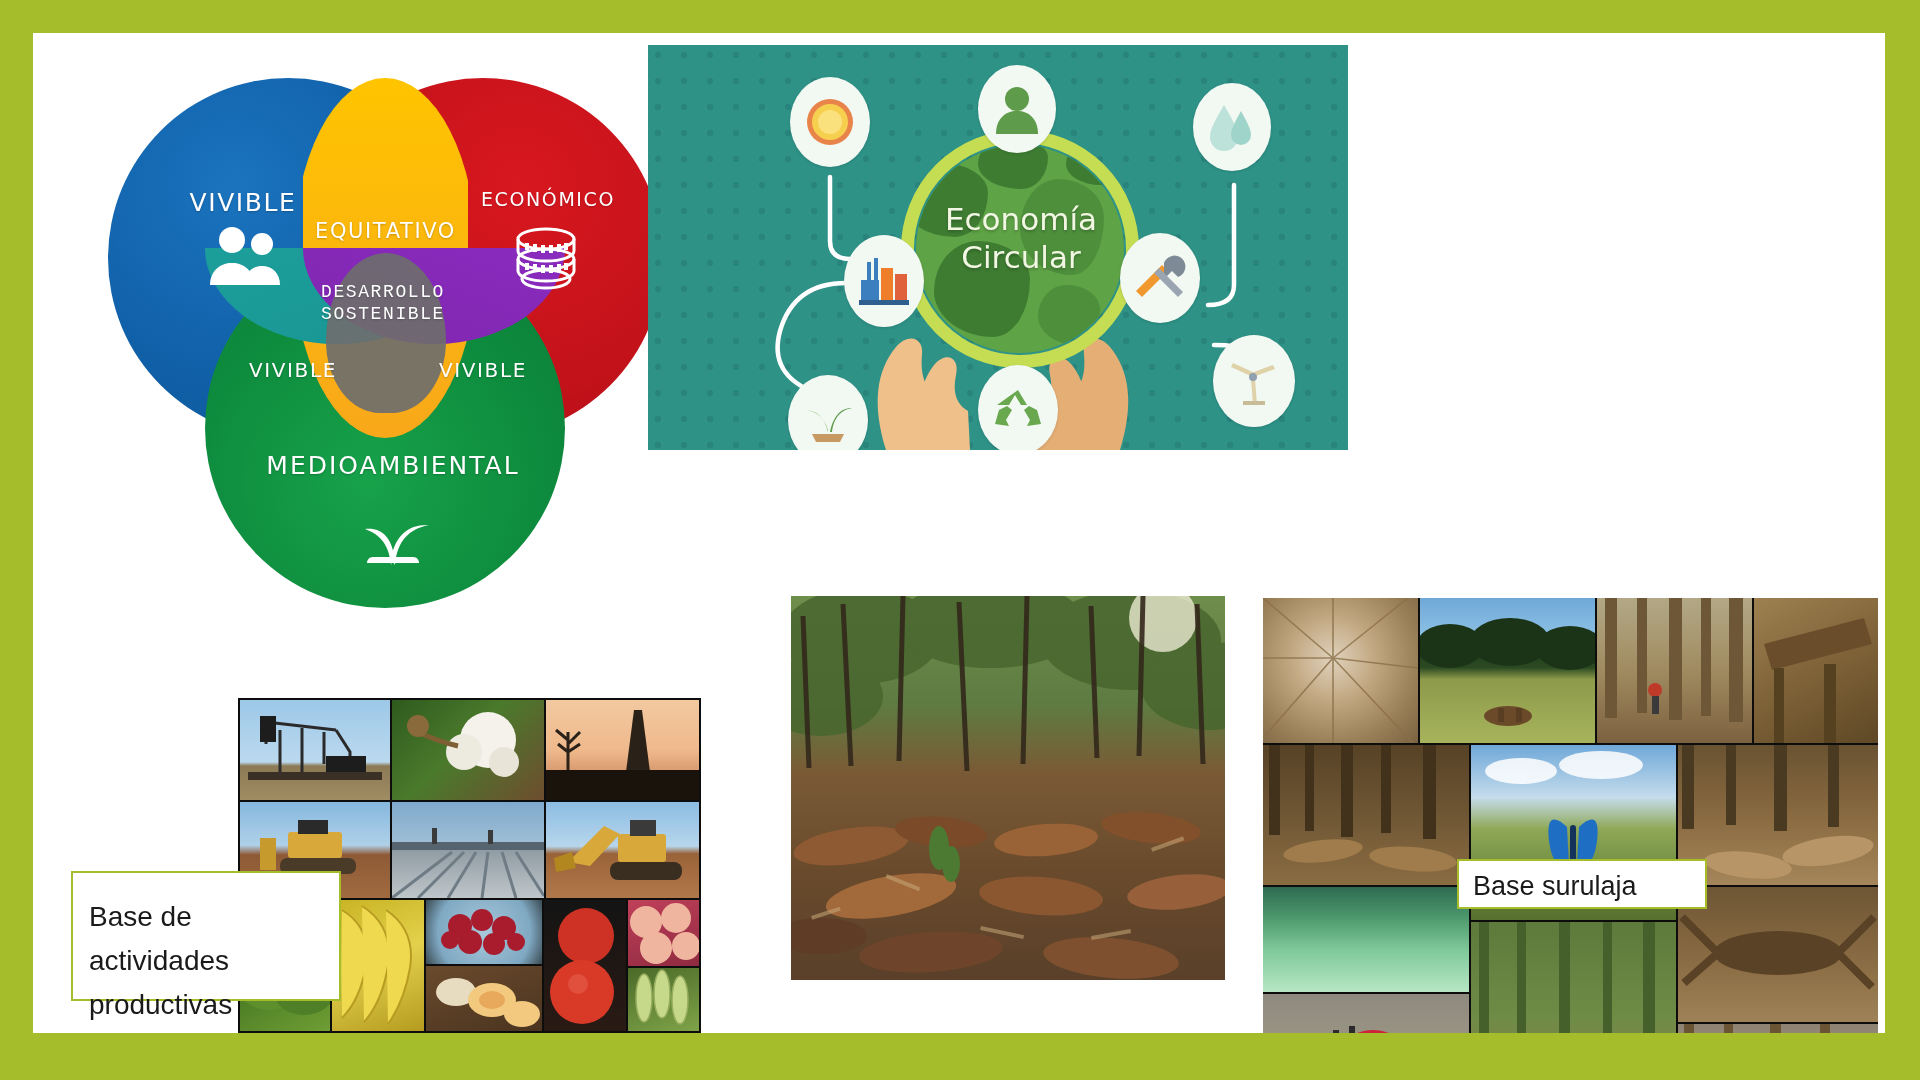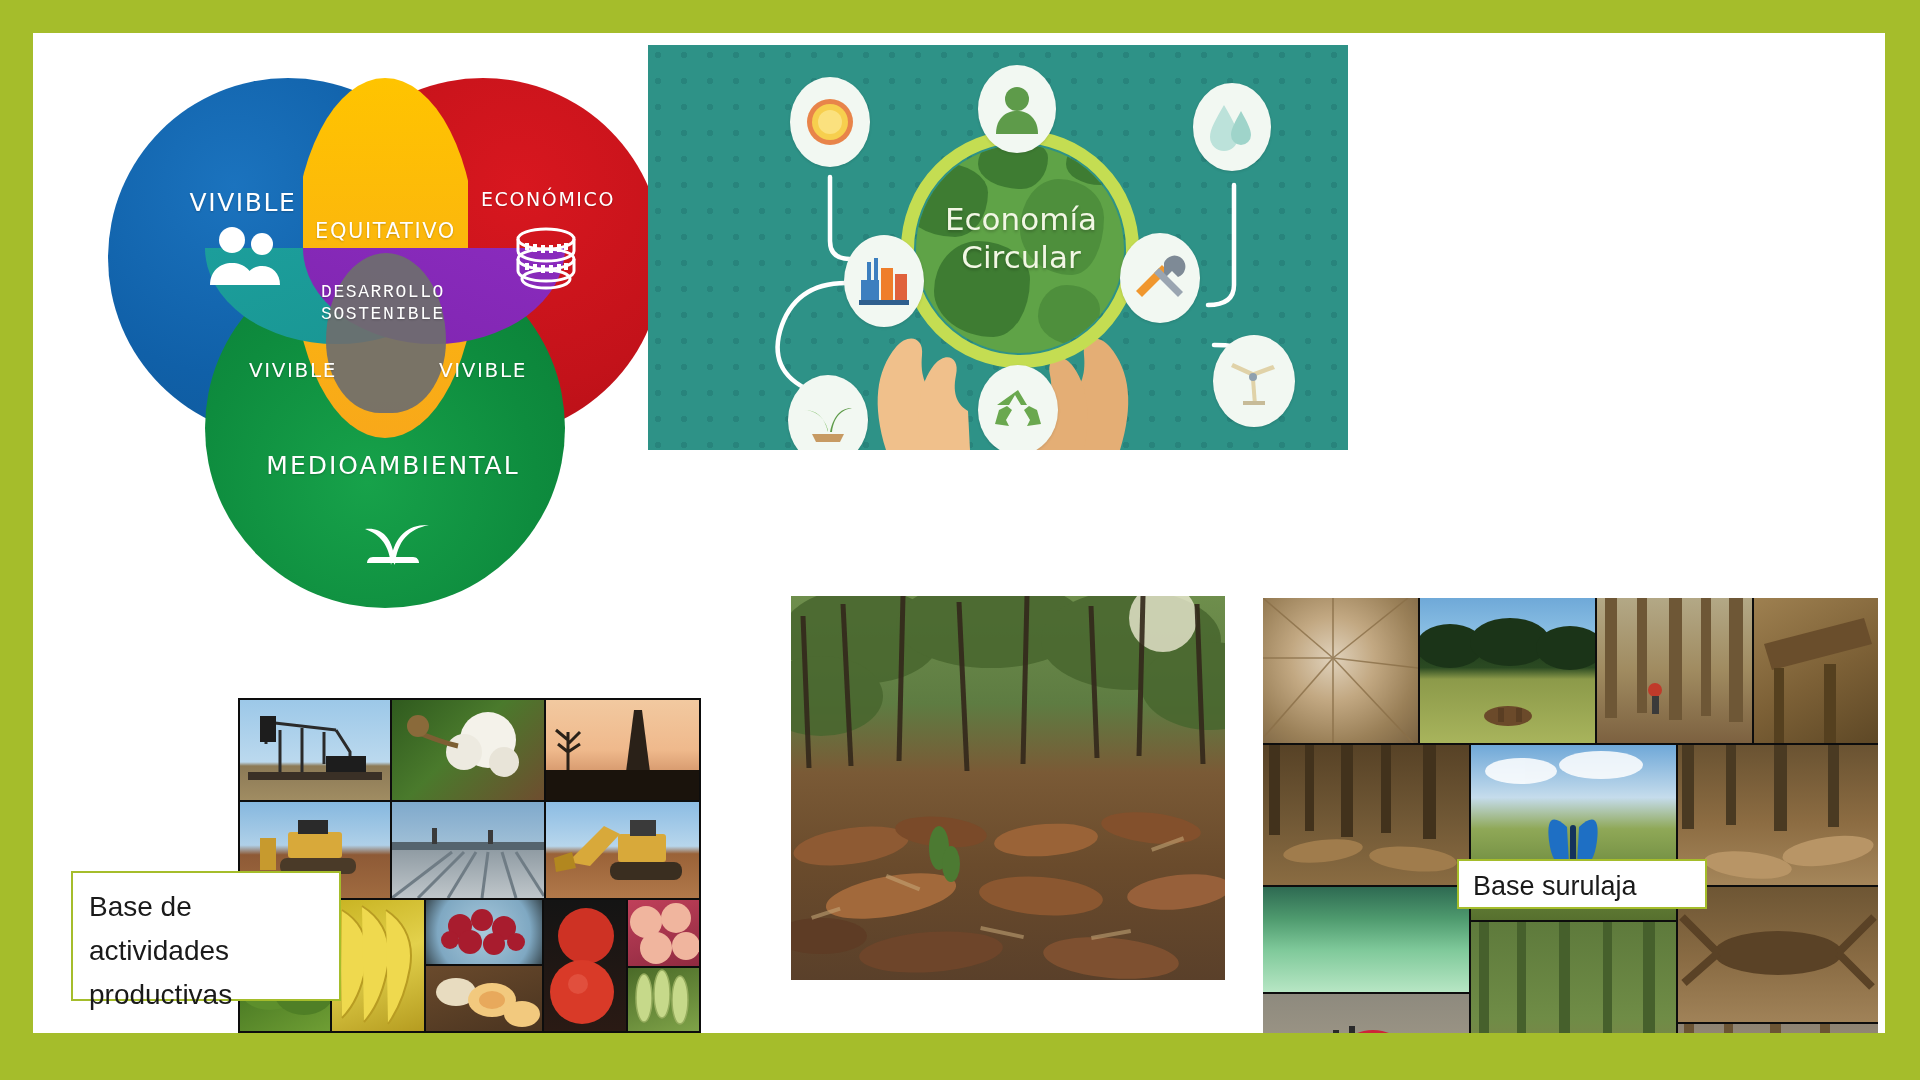--- a/index.html
+++ b/index.html
@@ -111,21 +111,21 @@
     border:3px solid #ffffff;box-sizing:border-box;overflow:hidden;background:#3b2a1b;
   }
   .collage-villa{left:1230px;top:565px;width:615px;height:435px;}
 
   
   .tbox{
     position:absolute;background:#ffffff;border:2.5px solid #A5BD2B;
     box-sizing:border-box;color:#1a1a1a;
   }
   .tbox-base{
-    left:38px;top:838px;width:270px;height:130px;padding:12px 16px;
+    left:38px;top:838px;width:270px;height:130px;padding:22px 16px;
     font-size:28px;line-height:44px;
   }
   .tbox-villa{
     left:1424px;top:826px;width:250px;height:50px;padding:6px 14px;
     font-size:27px;line-height:38px;
   }
 
   
   .foot{
     position:absolute;color:#B2C34A;font-size:21px;white-space:nowrap;

